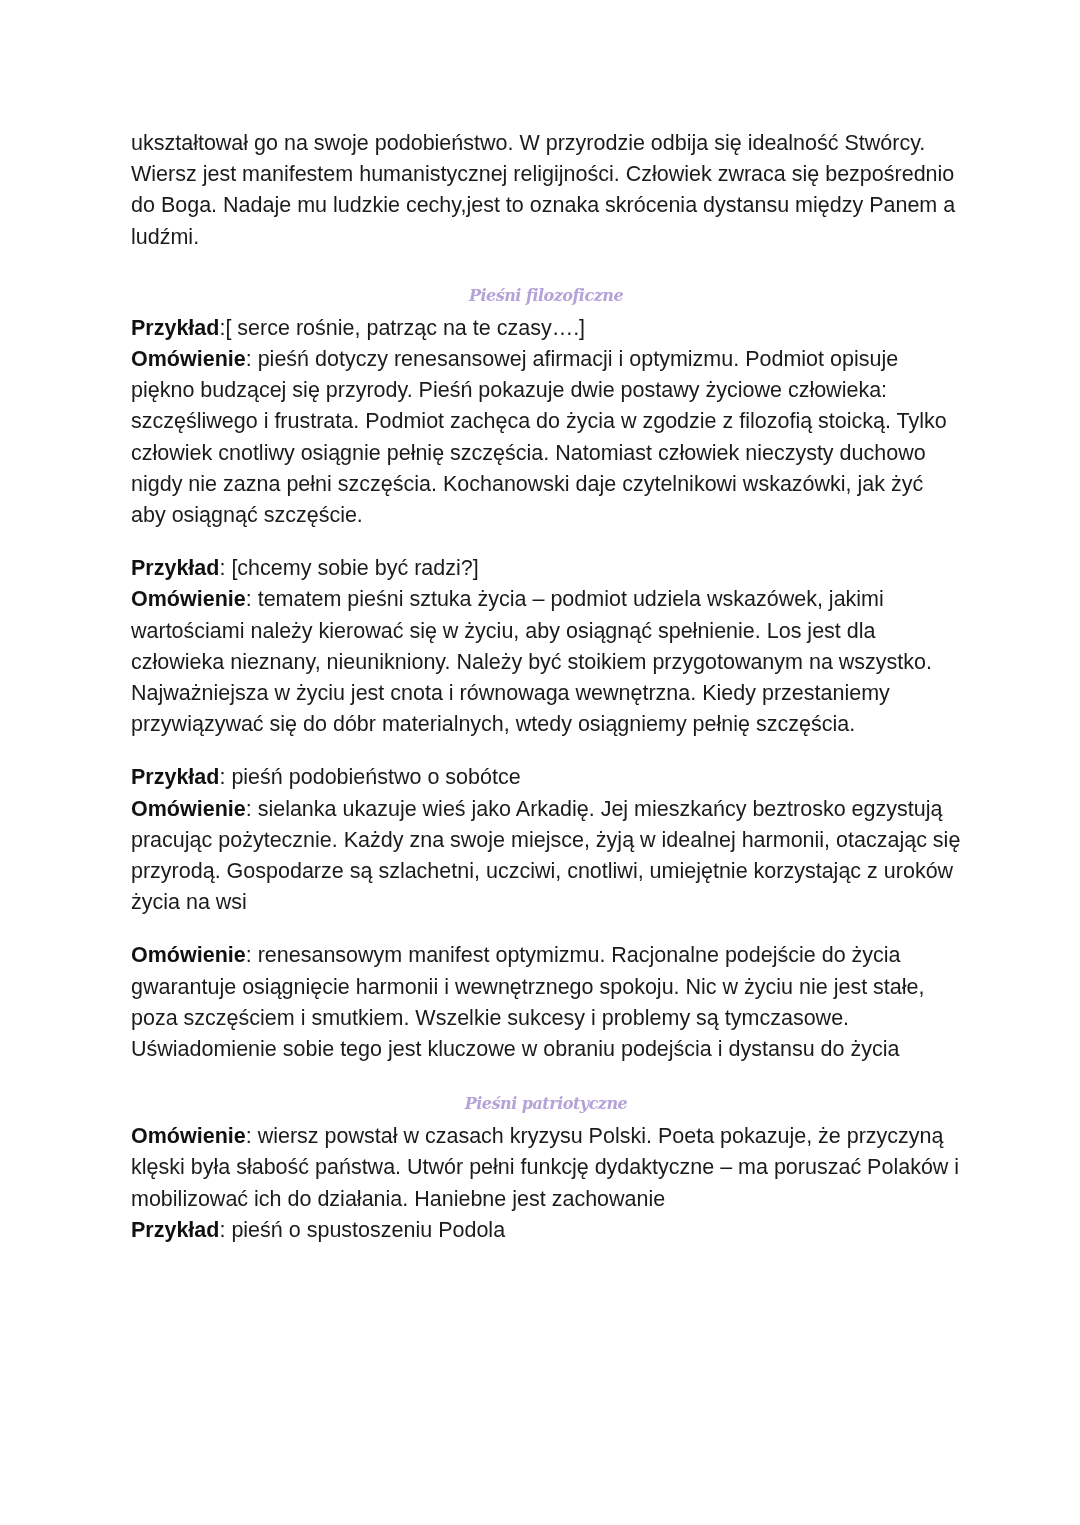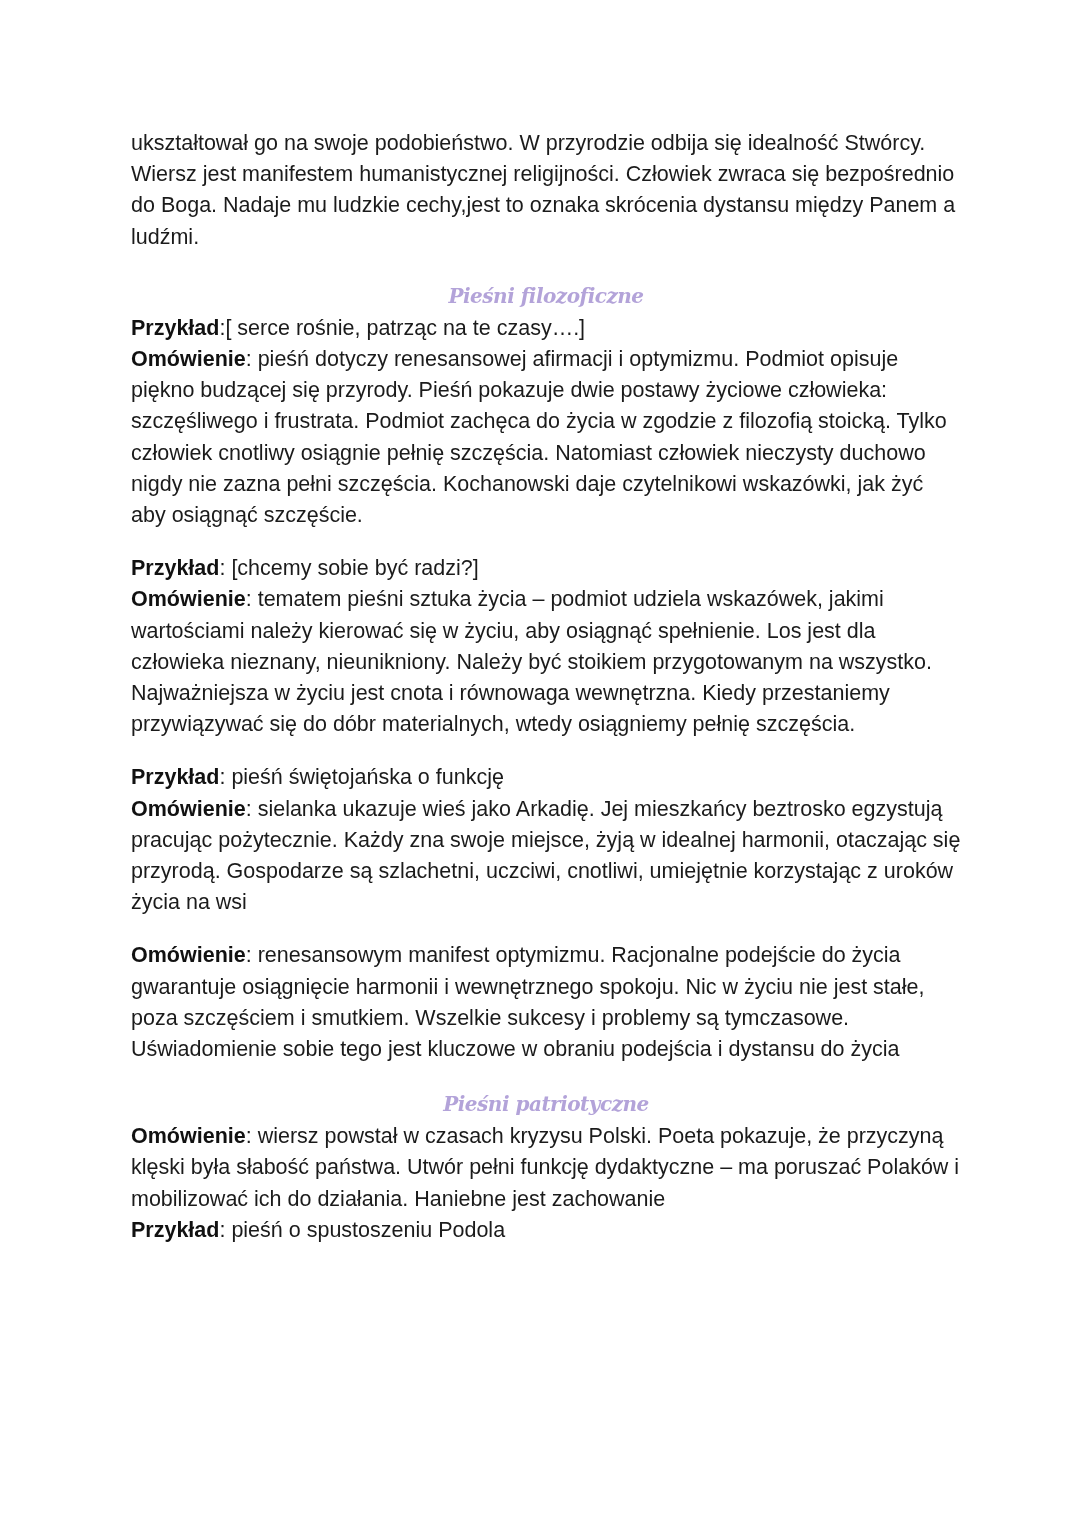--- a/index.html
+++ b/index.html
@@ -7,21 +7,21 @@
   .page {
     position: absolute; left: 131px; top: 128px; width: 830px;
     font-family: "Liberation Sans", sans-serif;
     font-size: 21.5px; line-height: 31.2px; color: #1b1b1b;
   }
   .p { margin: 0; }
   .heading {
     text-align: center;
     font-family: "DejaVu Serif", serif;
     font-style: italic; font-weight: bold;
-    color: #b3a3d9; font-size: 20px;
+    color: #b3a3d9; font-size: 16px;
     line-height: 34px; margin-top: 26px; margin-bottom: 0;
     letter-spacing: -0.5px;
   }
   .heading.h2 { margin-top: 22px; }
   .label { font-weight: bold; color: #111; text-align: right; }
   .entry { margin: 0; }
   .entry + .entry { margin-top: 22px; }
 </style>
 </head>
 <body>
@@ -36,21 +36,21 @@
     <p class="p"><span class="label">Przykład</span><span>:</span><span>[ serce rośnie, patrząc na te czasy….]</span></p>
     <p class="p"><span class="label">Omówienie</span><span>: </span><span>pieśń dotyczy renesansowej afirmacji i optymizmu. Podmiot opisuje piękno budzącej się przyrody. Pieśń pokazuje dwie postawy życiowe człowieka: szczęśliwego i frustrata. Podmiot zachęca do życia w zgodzie z filozofią stoicką. Tylko człowiek cnotliwy osiągnie pełnię szczęścia. Natomiast człowiek nieczysty duchowo nigdy nie zazna pełni szczęścia. Kochanowski daje czytelnikowi wskazówki, jak żyć aby osiągnąć szczęście.</span></p>
   </div>
 
   <div class="entry">
     <p class="p"><span class="label">Przykład</span><span>: </span><span>[chcemy sobie być radzi?]</span></p>
     <p class="p"><span class="label">Omówienie</span><span>: </span><span>tematem pieśni sztuka życia – podmiot udziela wskazówek, jakimi wartościami należy kierować się w życiu, aby osiągnąć spełnienie. Los jest dla człowieka nieznany, nieunikniony. Należy być stoikiem przygotowanym na wszystko. Najważniejsza w życiu jest cnota i równowaga wewnętrzna. Kiedy przestaniemy przywiązywać się do dóbr materialnych, wtedy osiągniemy pełnię szczęścia.</span></p>
   </div>
 
   <div class="entry">
-    <p class="p"><span class="label">Przykład</span><span>: </span><span>pieśń świętojańska o funkcję</span></p>
+    <p class="p"><span class="label">Przykład</span><span>: </span><span>pieśń podobieństwo o sobótce</span></p>
     <p class="p"><span class="label">Omówienie</span><span>: </span><span>sielanka ukazuje wieś jako Arkadię. Jej mieszkańcy beztrosko egzystują pracując pożytecznie. Każdy zna swoje miejsce, żyją w idealnej harmonii, otaczając się przyrodą. Gospodarze są szlachetni, uczciwi, cnotliwi, umiejętnie korzystając z uroków życia na wsi</span></p>
   </div>
 
   <div class="entry">
     <p class="p"><span class="label">Omówienie</span><span>: </span><span>renesansowym manifest optymizmu. Racjonalne podejście do życia gwarantuje osiągnięcie harmonii i wewnętrznego spokoju. Nic w życiu nie jest stałe, poza szczęściem i smutkiem. Wszelkie sukcesy i problemy są tymczasowe. Uświadomienie sobie tego jest kluczowe w obraniu podejścia i dystansu do życia</span></p>
   </div>
 
   <h2 class="heading h2">Pieśni patriotyczne</h2>
 
   <div class="entry">

